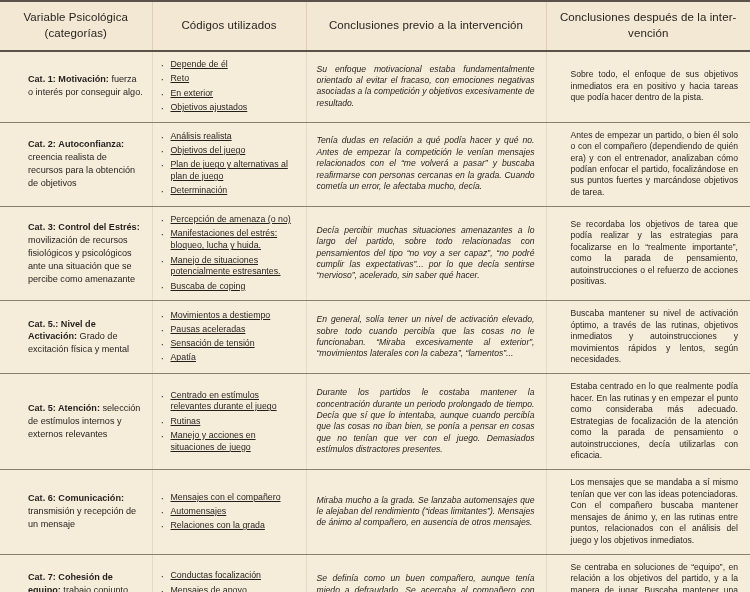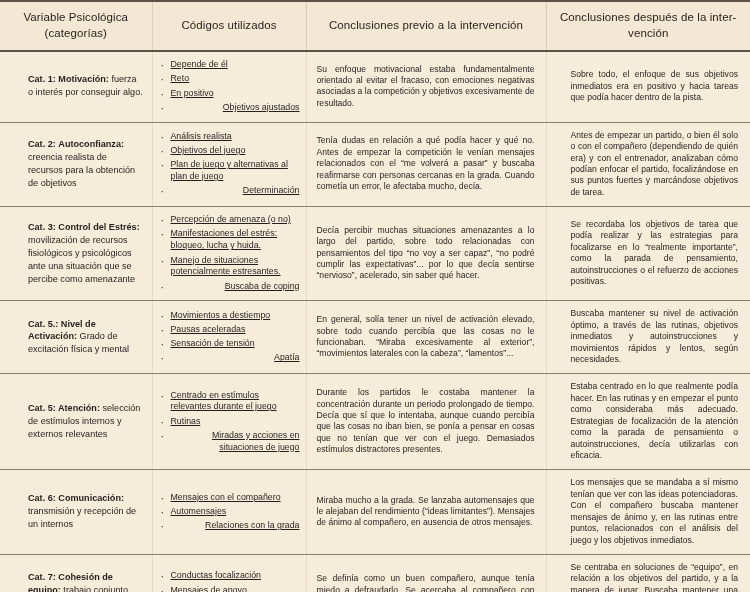--- a/index.html
+++ b/index.html
@@ -80,20 +80,21 @@
     font-size: 8.8px;
     border-right: 1px solid #e5d9c2;
   }
   tbody td.cell-pre {
     text-align: justify;
     text-justify: inter-word;
     padding-left: 10px;
     padding-right: 11px;
     vertical-align: middle;
     border-right: 1px solid #e5d9c2;
+    font-style: italic;
   }
   tbody td.cell-post {
     text-align: justify;
     text-justify: inter-word;
     padding-left: 24px;
     padding-right: 12px;
     vertical-align: middle;
   }
   .cat-title {
     font-weight: bold;
@@ -107,21 +108,21 @@
     margin: 0;
     padding: 0;
     text-decoration: underline;
   }
   ul.code-list li {
     position: relative;
     padding-left: 12px;
     margin: 0 0 2.5px 0;
     line-height: 1.34;
   }
-  ul.code-list li:last-child { margin-bottom: 0; text-align: right; }
+  ul.code-list li:last-child { margin-bottom: 0; }
   ul.code-list li::before {
     content: "\00b7";
     position: absolute;
     left: 2px;
     top: -1px;
     font-size: 11px;
     line-height: 1.3;
     color: #3a332c;
   }
   p.para {
@@ -153,21 +154,21 @@
         </th>
       </tr>
     </thead>
     <tbody id="table-body">
         <tr>
           <td class="cell-cat"><span class="cat-title">Cat. 1:</span> <span class="cat-title">Motivación:</span><span class="cat-desc"> fuerza o interés por conseguir algo.</span></td>
           <td class="cell-codes">
             <ul class="code-list">
               <li>Depende de él</li>
               <li>Reto</li>
-              <li>En positivo</li>
+              <li>En exterior</li>
               <li>Objetivos ajustados</li>
             </ul>
           </td>
           <td class="cell-pre">
             <p class="para">Su enfoque motivacional estaba fundamentalmente orientado al evitar el fracaso, con emociones negativas asociadas a la competición y objetivos excesivamente de resultado.</p>
           </td>
           <td class="cell-post">
             <p class="para">Sobre todo, el enfoque de sus objetivos inmediatos era en positivo y hacia tareas que podía hacer dentro de la pista.</p>
           </td>
         </tr>
@@ -221,32 +222,32 @@
           <td class="cell-post">
             <p class="para">Buscaba mantener su nivel de activación óptimo, a través de las rutinas, objetivos inmediatos y autoinstrucciones y movimientos rápidos y lentos, según necesidades.</p>
           </td>
         </tr>
         <tr>
           <td class="cell-cat"><span class="cat-title">Cat. 5: Atención:</span><span class="cat-desc"> selección de estímulos internos y externos relevantes</span></td>
           <td class="cell-codes">
             <ul class="code-list">
               <li>Centrado en estímulos relevantes durante el juego</li>
               <li>Rutinas</li>
-              <li>Miradas y acciones en situaciones de juego</li>
+              <li>Manejo y acciones en situaciones de juego</li>
             </ul>
           </td>
           <td class="cell-pre">
             <p class="para">Durante los partidos le costaba mantener la concentración durante un periodo prolongado de tiempo. Decía que sí que lo intentaba, aunque cuando percibía que las cosas no iban bien, se ponía a pensar en cosas que no tenían que ver con el juego. Demasiados estímulos distractores presentes.</p>
           </td>
           <td class="cell-post">
             <p class="para">Estaba centrado en lo que realmente podía hacer. En las rutinas y en empezar el punto como consideraba más adecuado. Estrategias de focalización de la atención como la parada de pensamiento o autoinstrucciones, decía utilizarlas con eficacia.</p>
           </td>
         </tr>
         <tr>
-          <td class="cell-cat"><span class="cat-title">Cat. 6: Comunicación:</span><span class="cat-desc"> transmisión y recepción de un internos</span></td>
+          <td class="cell-cat"><span class="cat-title">Cat. 6: Comunicación:</span><span class="cat-desc"> transmisión y recepción de un mensaje</span></td>
           <td class="cell-codes">
             <ul class="code-list">
               <li>Mensajes con el compañero</li>
               <li>Automensajes</li>
               <li>Relaciones con la grada</li>
             </ul>
           </td>
           <td class="cell-pre">
             <p class="para">Miraba mucho a la grada. Se lanzaba automensajes que le alejaban del rendimiento (“ideas limitantes”). Mensajes de ánimo al compañero, en ausencia de otros mensajes.</p>
           </td>

